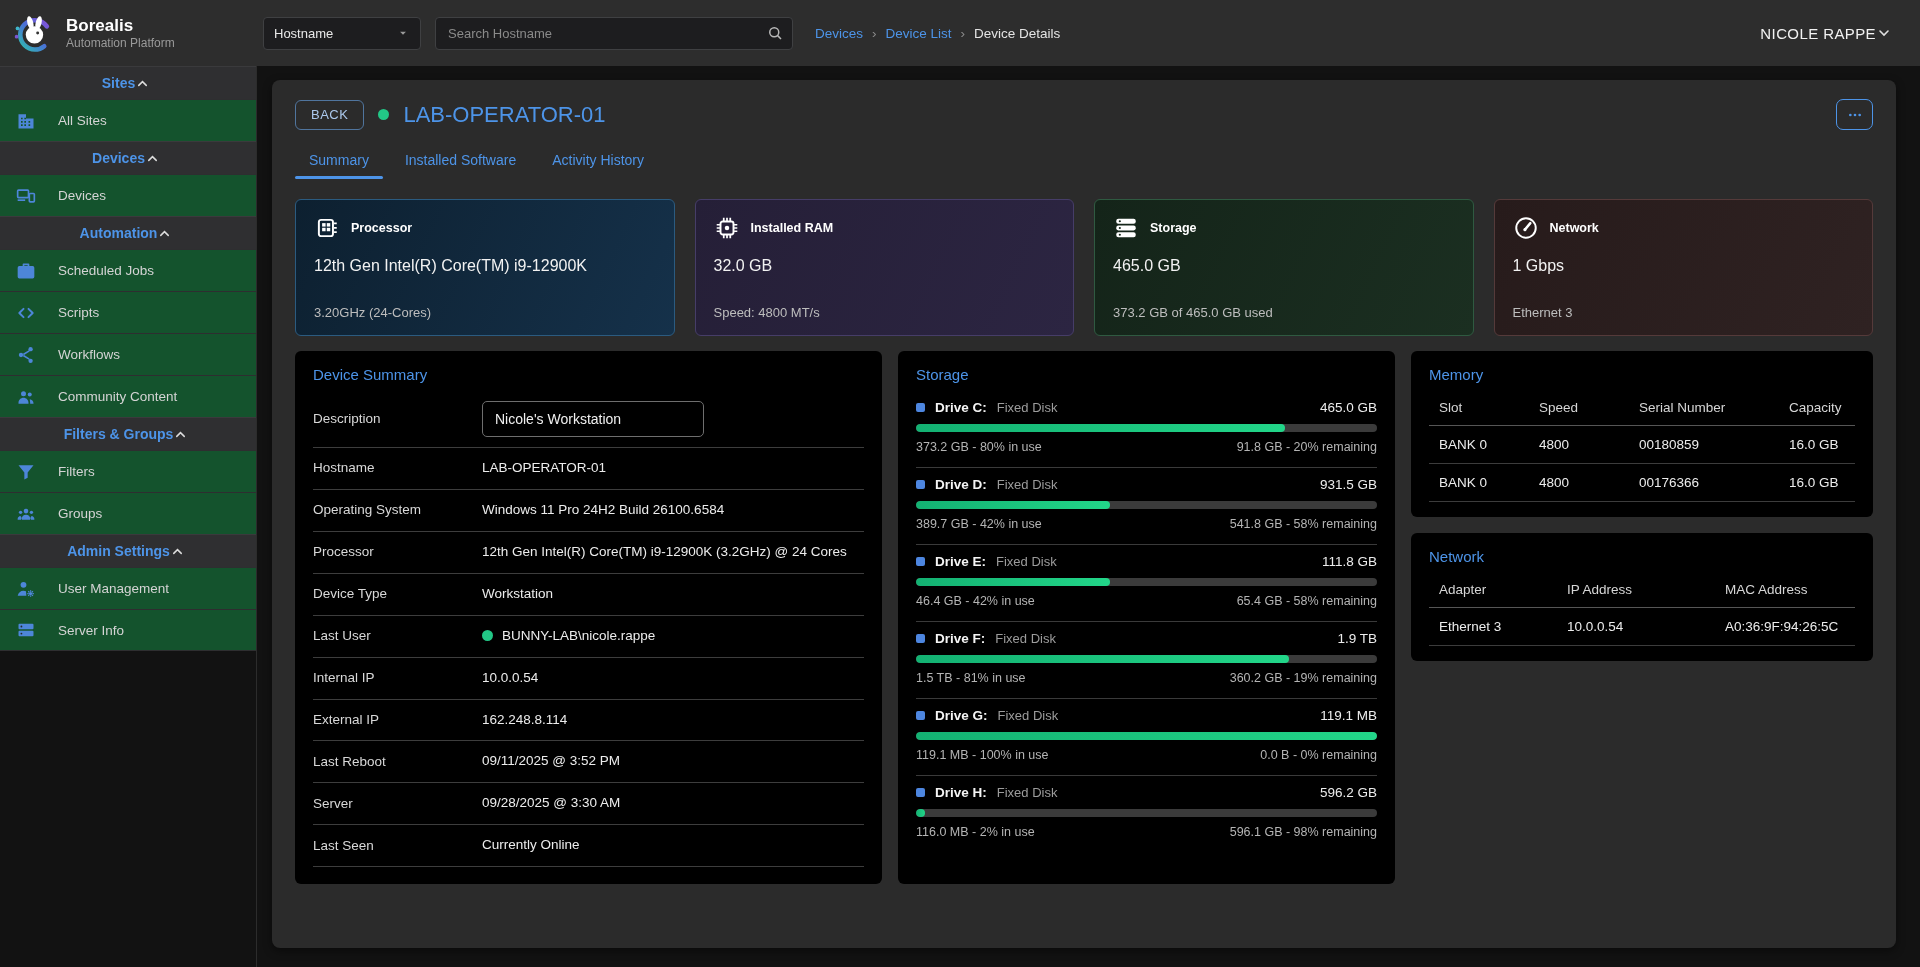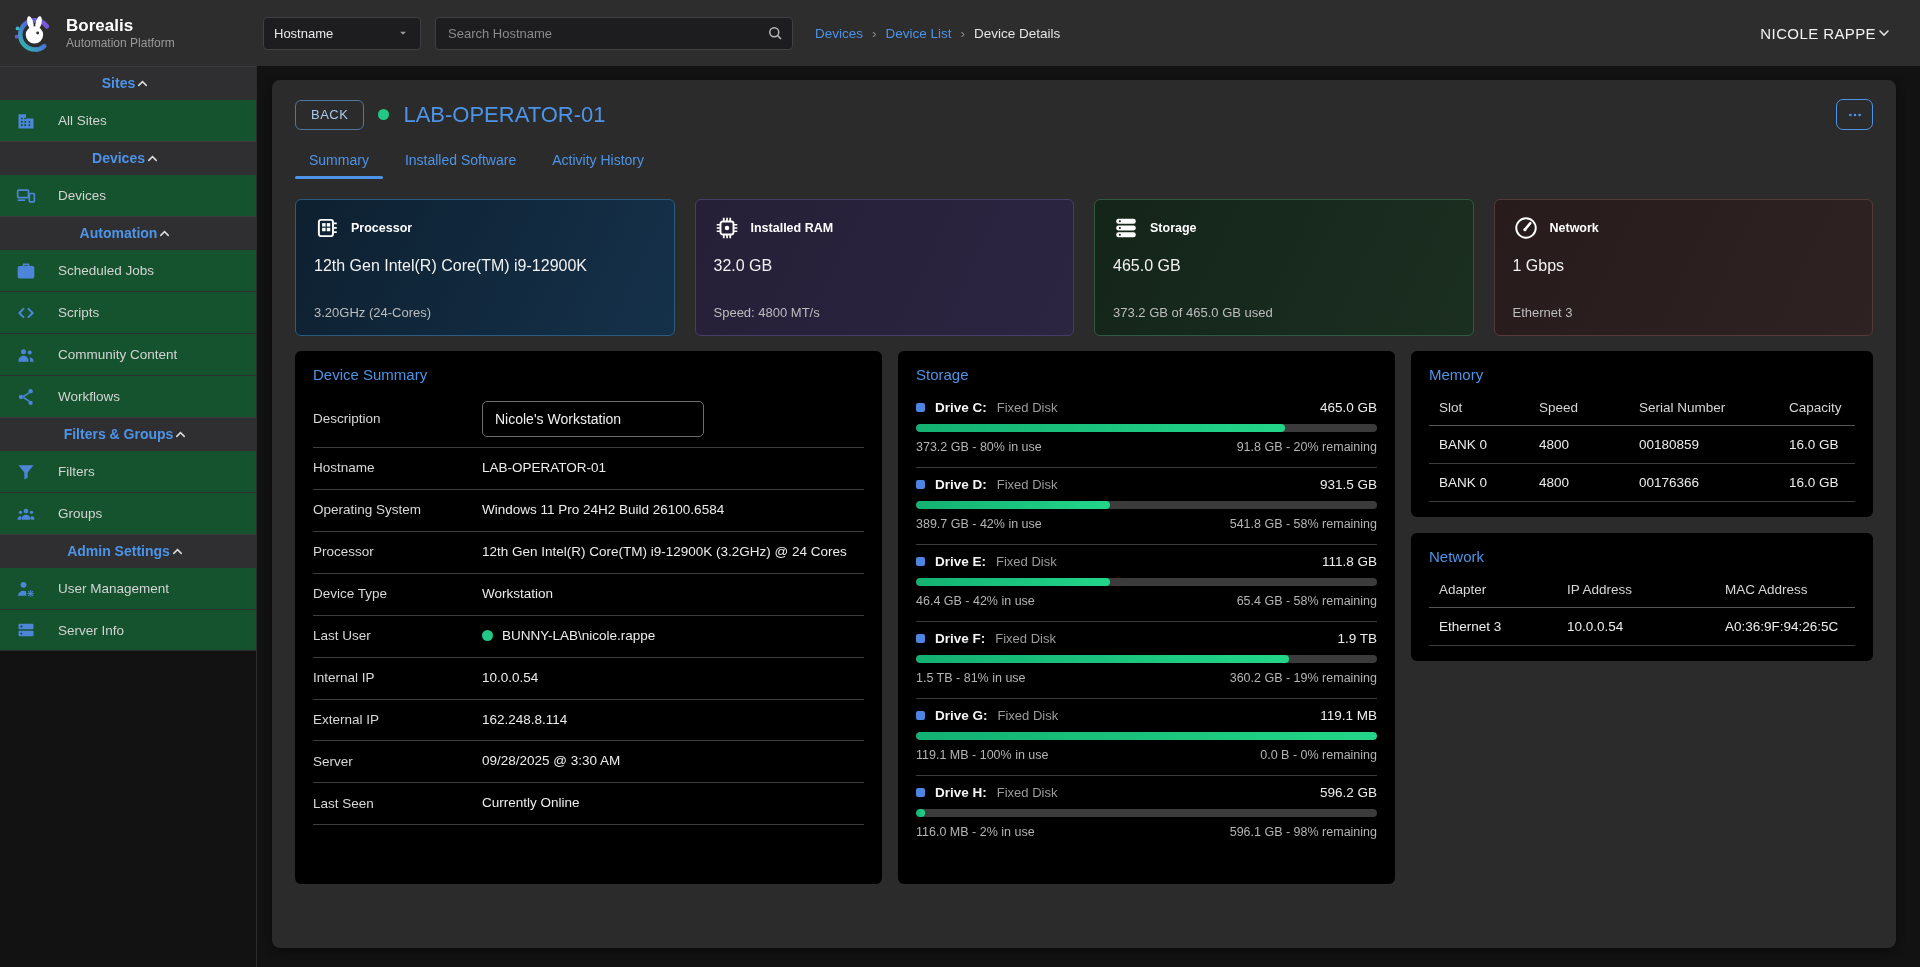--- a/index.html
+++ b/index.html
@@ -225,37 +225,37 @@
           <svg viewBox="0 0 24 24" width="20" height="20" fill="none" stroke="currentColor" stroke-width="2.4" stroke-linecap="round" stroke-linejoin="round">
             <path d="M9 7l-5 5 5 5"></path>
             <path d="M15 7l5 5-5 5"></path>
           </svg>
         </span>
          <span>Scripts</span>
        </div>
       <div class="sb-item">
          <span class="icon">
           <svg viewBox="0 0 24 24" width="20" height="20" fill="currentColor">
-            <circle cx="9" cy="8" r="3"></circle>
-            <circle cx="16.5" cy="9" r="2.4"></circle>
-            <path d="M3 19c0-3.3 2.7-6 6-6s6 2.7 6 6v1H3v-1zm13.5-4.3c2.5.4 4.5 2.3 4.5 4.8v.5h-4v-1c0-1.6-.5-3.1-.5-4.3z"></path>
-          </svg>
-        </span>
-         <span>Community Content</span>
-       </div>
-      <div class="sb-item">
-         <span class="icon">
-          <svg viewBox="0 0 24 24" width="20" height="20" fill="currentColor">
             <circle cx="6" cy="12" r="2.6"></circle>
             <circle cx="17.5" cy="5" r="2.6"></circle>
             <circle cx="17.5" cy="19" r="2.6"></circle>
             <path d="M7.8 10.8l7.6-4.6 1 1.7-7.6 4.6zM7.8 13.2l7.6 4.6 1-1.7-7.6-4.6z"></path>
           </svg>
         </span>
          <span>Workflows</span>
+       </div>
+      <div class="sb-item">
+         <span class="icon">
+          <svg viewBox="0 0 24 24" width="20" height="20" fill="currentColor">
+            <circle cx="9" cy="8" r="3"></circle>
+            <circle cx="16.5" cy="9" r="2.4"></circle>
+            <path d="M3 19c0-3.3 2.7-6 6-6s6 2.7 6 6v1H3v-1zm13.5-4.3c2.5.4 4.5 2.3 4.5 4.8v.5h-4v-1c0-1.6-.5-3.1-.5-4.3z"></path>
+          </svg>
+        </span>
+         <span>Community Content</span>
        </div>
       <div class="sb-header">
        <span>Filters &amp; Groups</span>
        <span class="icon">
           <svg viewBox="0 0 24 24" width="15" height="15" fill="none" stroke="currentColor" stroke-width="2.4" stroke-linecap="round">
             <path d="M6 15l6-6 6 6"></path>
           </svg>
         </span>
      </div>
       <div class="sb-item">
@@ -430,20 +430,24 @@
        <div class="ds-label">Last User</div>
                 <div class="ds-value"><span class="dot"></span>BUNNY-LAB\nicole.rappe</div>
      </div>
               <div class="ds-row">
        <div class="ds-label">Internal IP</div>
                 <div class="ds-value">10.0.0.54</div>
      </div>
               <div class="ds-row">
        <div class="ds-label">External IP</div>
                 <div class="ds-value">162.248.8.114</div>
+     </div>
+              <div class="ds-row">
+       <div class="ds-label">Last Reboot</div>
+                <div class="ds-value">09/11/2025 @ 3:52 PM</div>
      </div>
               <div class="ds-row">
        <div class="ds-label">Server</div>
                 <div class="ds-value">09/28/2025 @ 3:30 AM</div>
      </div>
               <div class="ds-row">
        <div class="ds-label">Last Seen</div>
                 <div class="ds-value">Currently Online</div>
      </div>
             </div>

